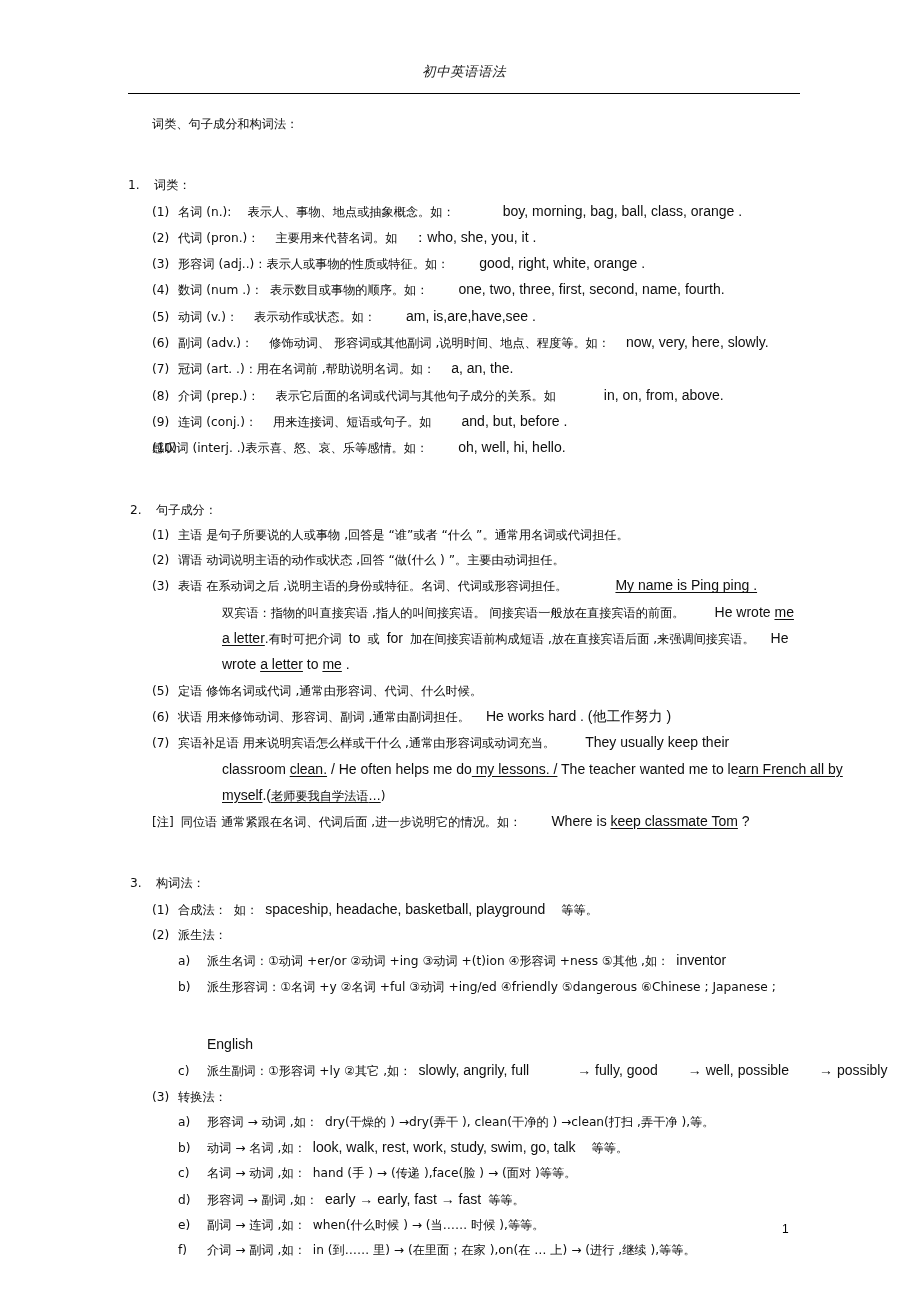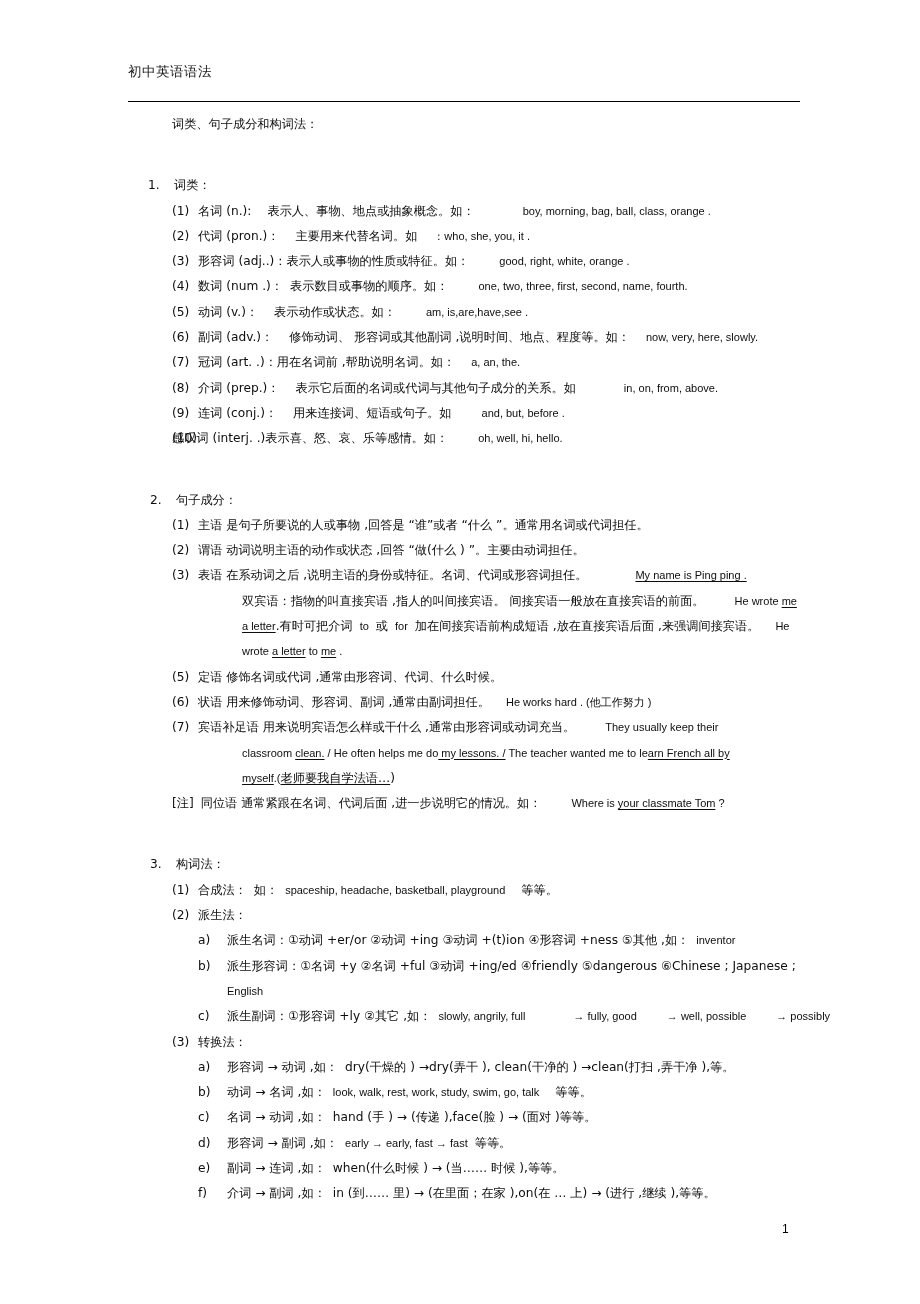--- a/index.html
+++ b/index.html
@@ -20,55 +20,55 @@
     box-sizing: border-box;
   }
 
   
   .header {
     position: absolute;
     left: 128px;
     top: 62px;
     width: 672px;
     border-bottom: 1.4px solid #000;
-    padding-bottom: 20px;
-    text-align: left;
+    padding-bottom: 12px;
+    text-align: center;
+    font-style: italic;
   }
   .header-title {
     font-family: "DejaVu Serif", "Liberation Serif", serif;
     font-size: 13.5px;
     letter-spacing: 0.5px;
     color: #1a1a1a;
   }
 
   
   .content {
     position: absolute;
     left: 0;
     top: 112px;
     width: 736px;
-    padding-left: 20px;
   }
   .line {
     position: relative;
     font-size: 12.4px;
     line-height: 25.3px;
     white-space: nowrap;
     color: #0d0d0d;
   }
   .cn { font-family: "DejaVu Sans", "Liberation Sans", sans-serif; font-size: 12.2px; }
-  .en { font-family: "Liberation Sans", "DejaVu Sans", sans-serif; font-size: 11px; }
+  .en { font-family: "Liberation Sans", "DejaVu Sans", sans-serif; font-size: 14px; }
 
   
   .lvl-intro  { padding-left: 152px; }
   .lvl-1      { padding-left: 128px; margin-top: 36px; }
   .lvl-2      { padding-left: 152px; }
   .lvl-2-wrap { padding-left: 178px; margin-left: 44px; }
   .lvl-3      { padding-left: 178px; }
-  .lvl-3-wrap { padding-left: 207px; }
+  .lvl-3-wrap { padding-left: 207px; margin-top: 32px; }
   .lvl-note   { padding-left: 152px; }
 
   .num {
     display: inline-block;
     width: 26px;
   }
   .num-paren {
     display: inline-block;
     width: 26px;
   }
@@ -205,21 +205,21 @@
 
     <div class="line lvl-2-wrap">
       <span class="en">classroom </span><span class="en u">clean.</span><span class="en"> / He often helps me do</span><span class="en u"> my lessons. /</span><span class="en"> The teacher wanted me to le</span><span class="en u">arn French all by       </span>
     </div>
 
     <div class="line lvl-2-wrap">
       <span class="en u">myself</span><span class="en">.(</span><span class="cn u">老师要我自学法语</span><span class="cn u">…</span><span class="cn">)</span>
     </div>
 
     <div class="line lvl-note">
-      <span class="cn">[注]</span><span class="gap-s"></span><span class="cn">同位语 通常紧跟在名词、代词后面    ,进一步说明它的情况。如：</span><span class="gap-l"></span><span class="en">Where is </span><span class="en u">your classmate Tom</span><span class="en"> ?</span>
+      <span class="cn">[注]</span><span class="gap-s"></span><span class="cn">同位语 通常紧跟在名词、代词后面    ,进一步说明它的情况。如：</span><span class="gap-l"></span><span class="en">Where is </span><span class="en u">keep classmate Tom</span><span class="en"> ?</span>
     </div>
 
     <div class="line lvl-1" style="padding-left:130px">
       <span class="num cn">3.</span><span class="cn">构词法：</span>
     </div>
 
     <div class="line lvl-2">
       <span class="num-paren cn">(1)</span><span class="cn">合成法：</span><span class="gap-s"></span><span class="cn">如：</span><span class="gap-s"></span><span class="en">spaceship, headache, basketball, playground</span><span class="gap-m"></span><span class="cn">等等。</span>
     </div>
 

